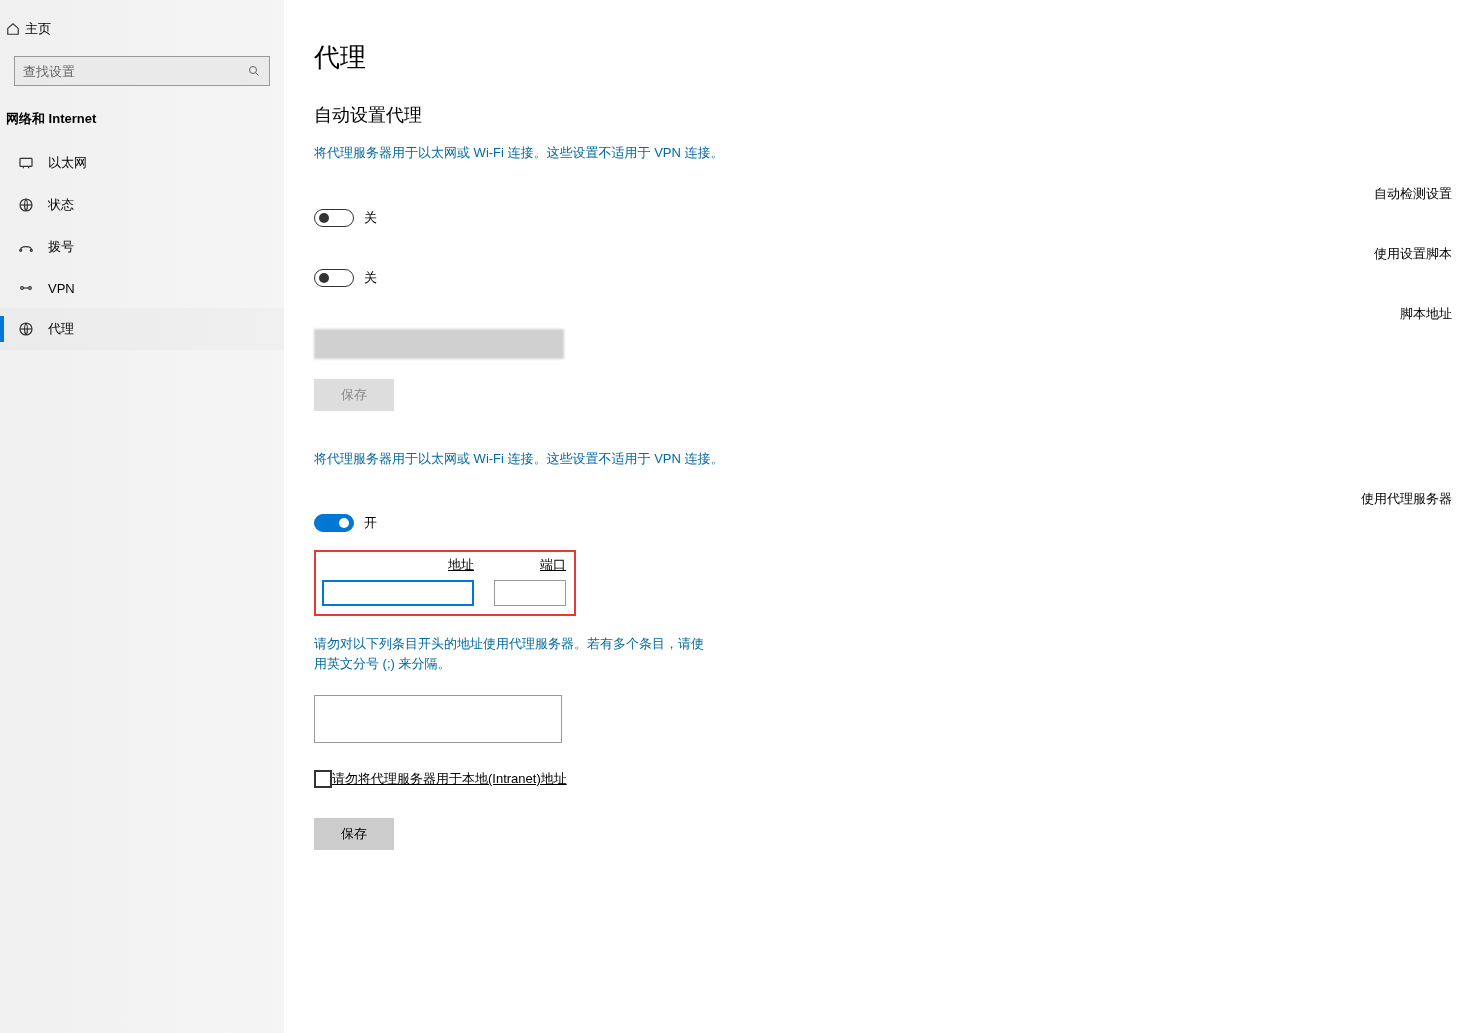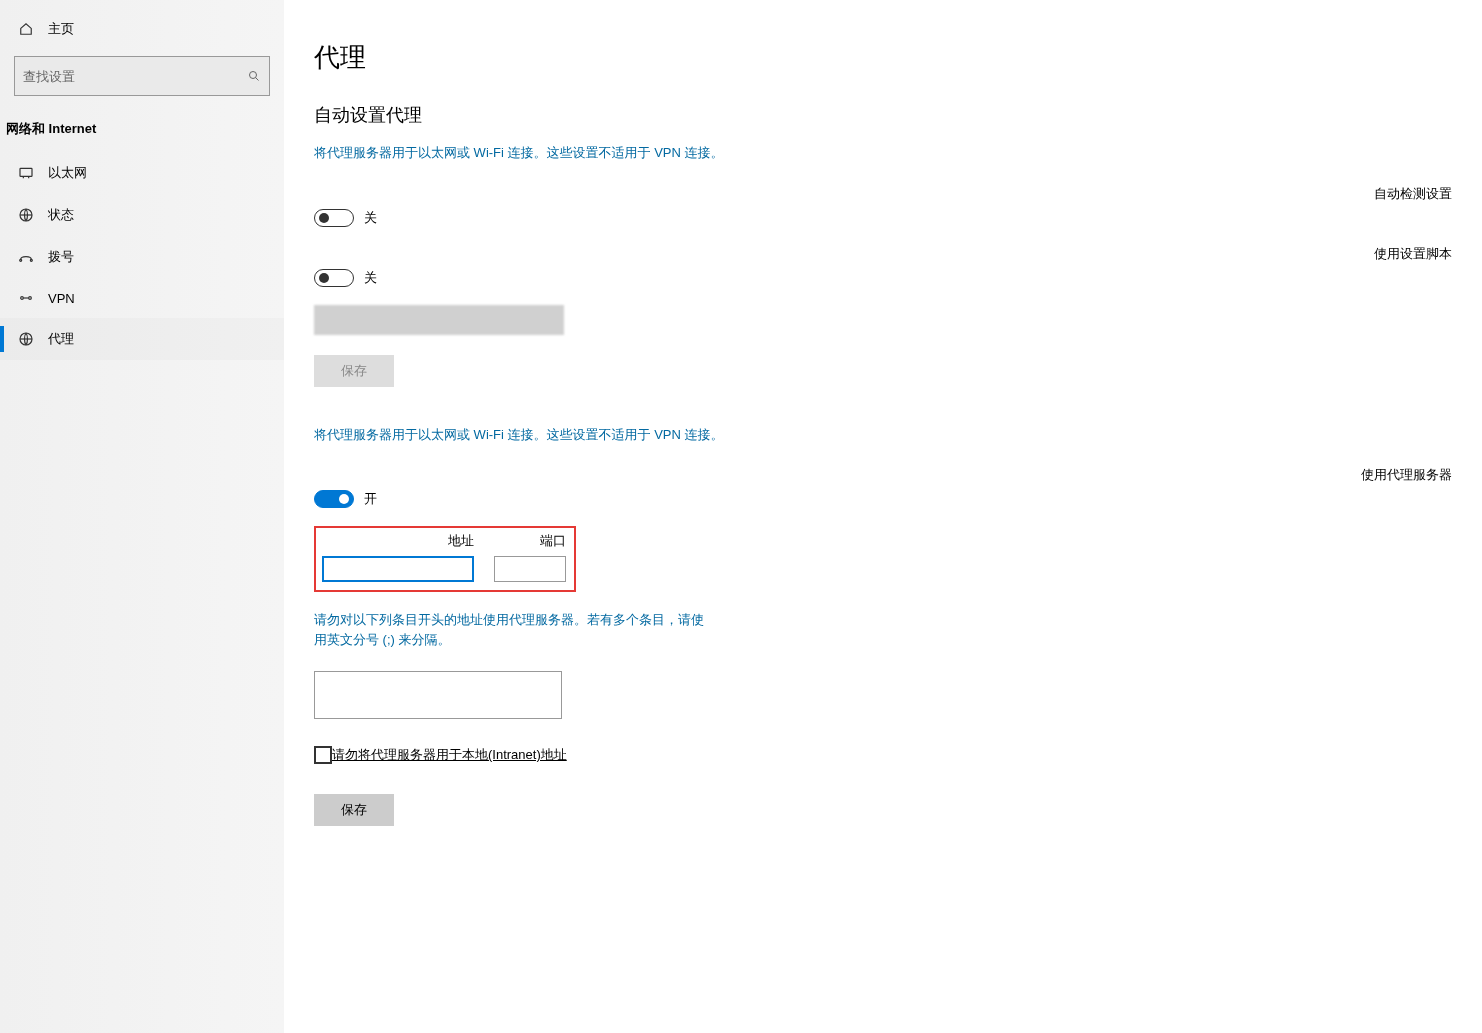--- a/index.html
+++ b/index.html
@@ -19,30 +19,30 @@
       padding-top: 10px;
       flex-shrink: 0;
     }
     .sidebar-title {
       font-size: 12px;
       padding: 4px 14px 16px 14px;
     }
     .home-row {
       display: flex;
       align-items: center;
-      padding: 10px 18px;
-      gap: 14px;
+      padding: 10px 5px;
+      gap: 4px;
       cursor: pointer;
       text-align: center;
     }
     .home-row .icon-wrap { width: 16px; display: flex; justify-content: center; }
     .search-wrap { padding: 8px 14px 18px 14px; }
     .search-input {
       width: 100%;
-      height: 40px;
+      height: 30px;
       border: 1px solid #999;
       background: #eaeaea;
       padding: 0 30px 0 8px;
       font-size: 13px;
       color: #555;
       font-family: inherit;
     }
     .search-input::placeholder { color: #666; }
     .search-box-wrap { position: relative; }
     .search-icon {
@@ -164,20 +164,21 @@
       color: #888;
       cursor: default;
     }
     .section-block { margin-bottom: 38px; }
 
     .highlight-box {
       border: 2px solid #e53935;
       padding: 4px 8px 8px 6px;
       display: inline-block;
       margin-bottom: 18px;
+      text-decoration: underline;
     }
     .inline-fields { display: flex; gap: 20px; align-items: flex-end; }
     .inline-fields .col { display: flex; flex-direction: column; }
     .text-input {
       border: 1px solid #999;
       height: 26px;
       padding: 2px 4px;
       font-size: 13px;
       background: #fff;
       font-family: inherit;
@@ -315,20 +316,21 @@
     </div>
 
     <div class="field-label">使用设置脚本</div>
     <div class="toggle-row">
       <div class="toggle">
           <div class="knob"></div>
         </div>
       <span class="toggle-label">关</span>
     </div>
 
+    <div class="field-label">脚本地址</div>
     <div class="script-url"></div>
 
     <button class="btn disabled">保存</button>
   </div>
 
   <div class="section-block">
     <p class="desc">将代理服务器用于以太网或 Wi-Fi 连接。这些设置不适用于 VPN 连接。</p>
 
     <div class="field-label">使用代理服务器</div>
     <div class="toggle-row">

